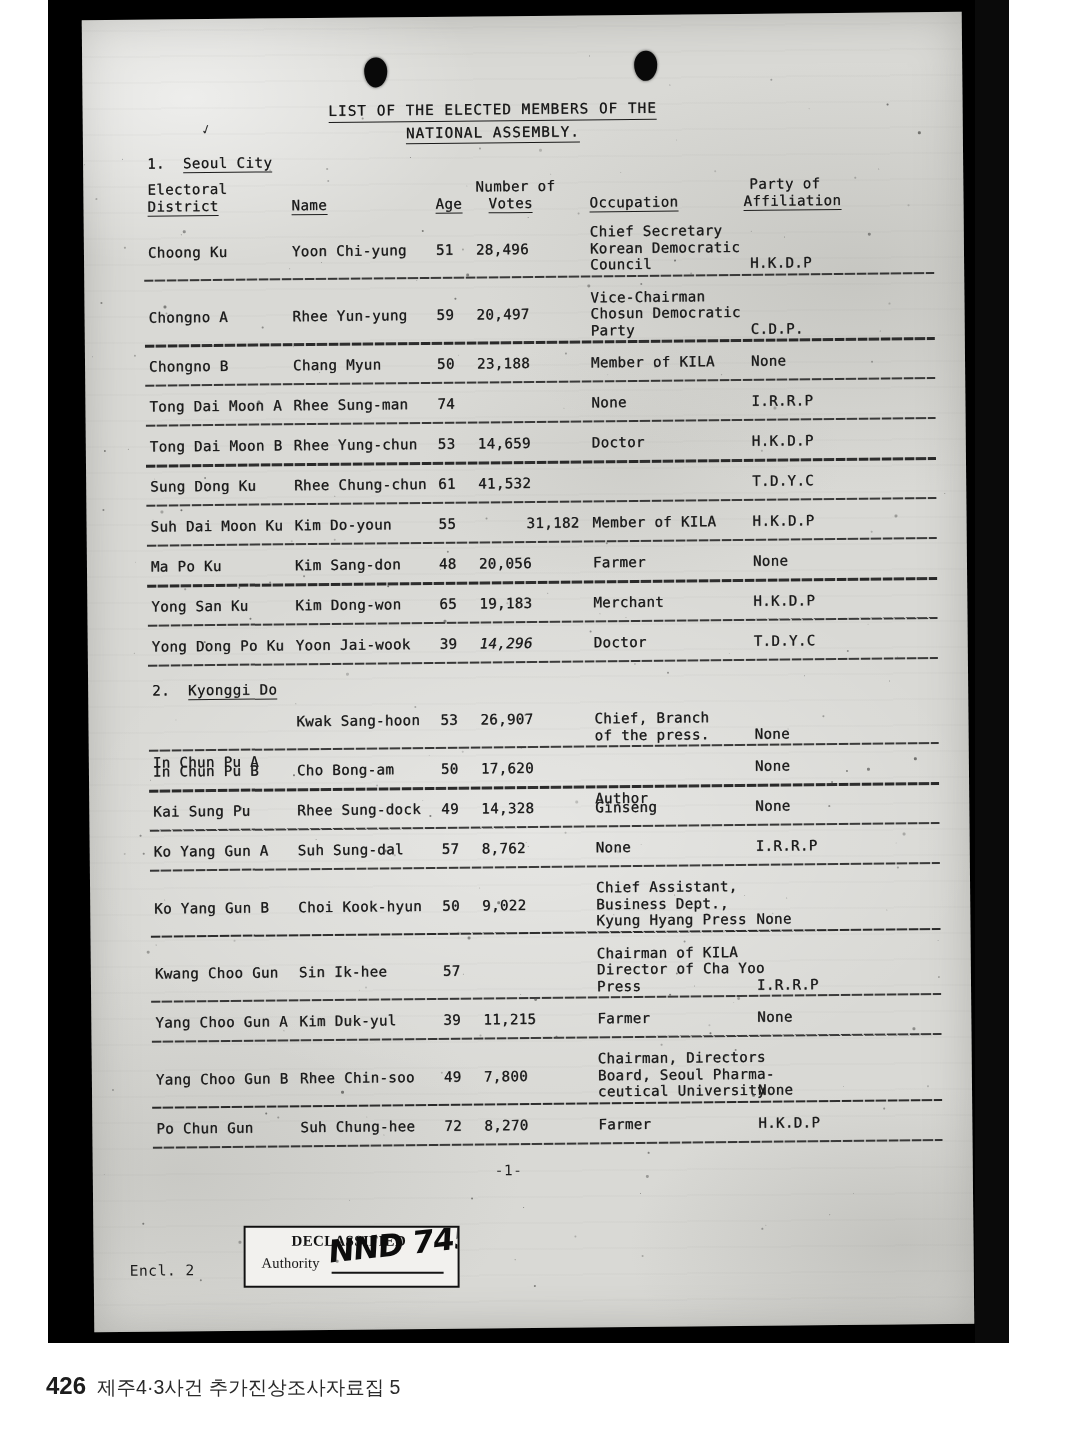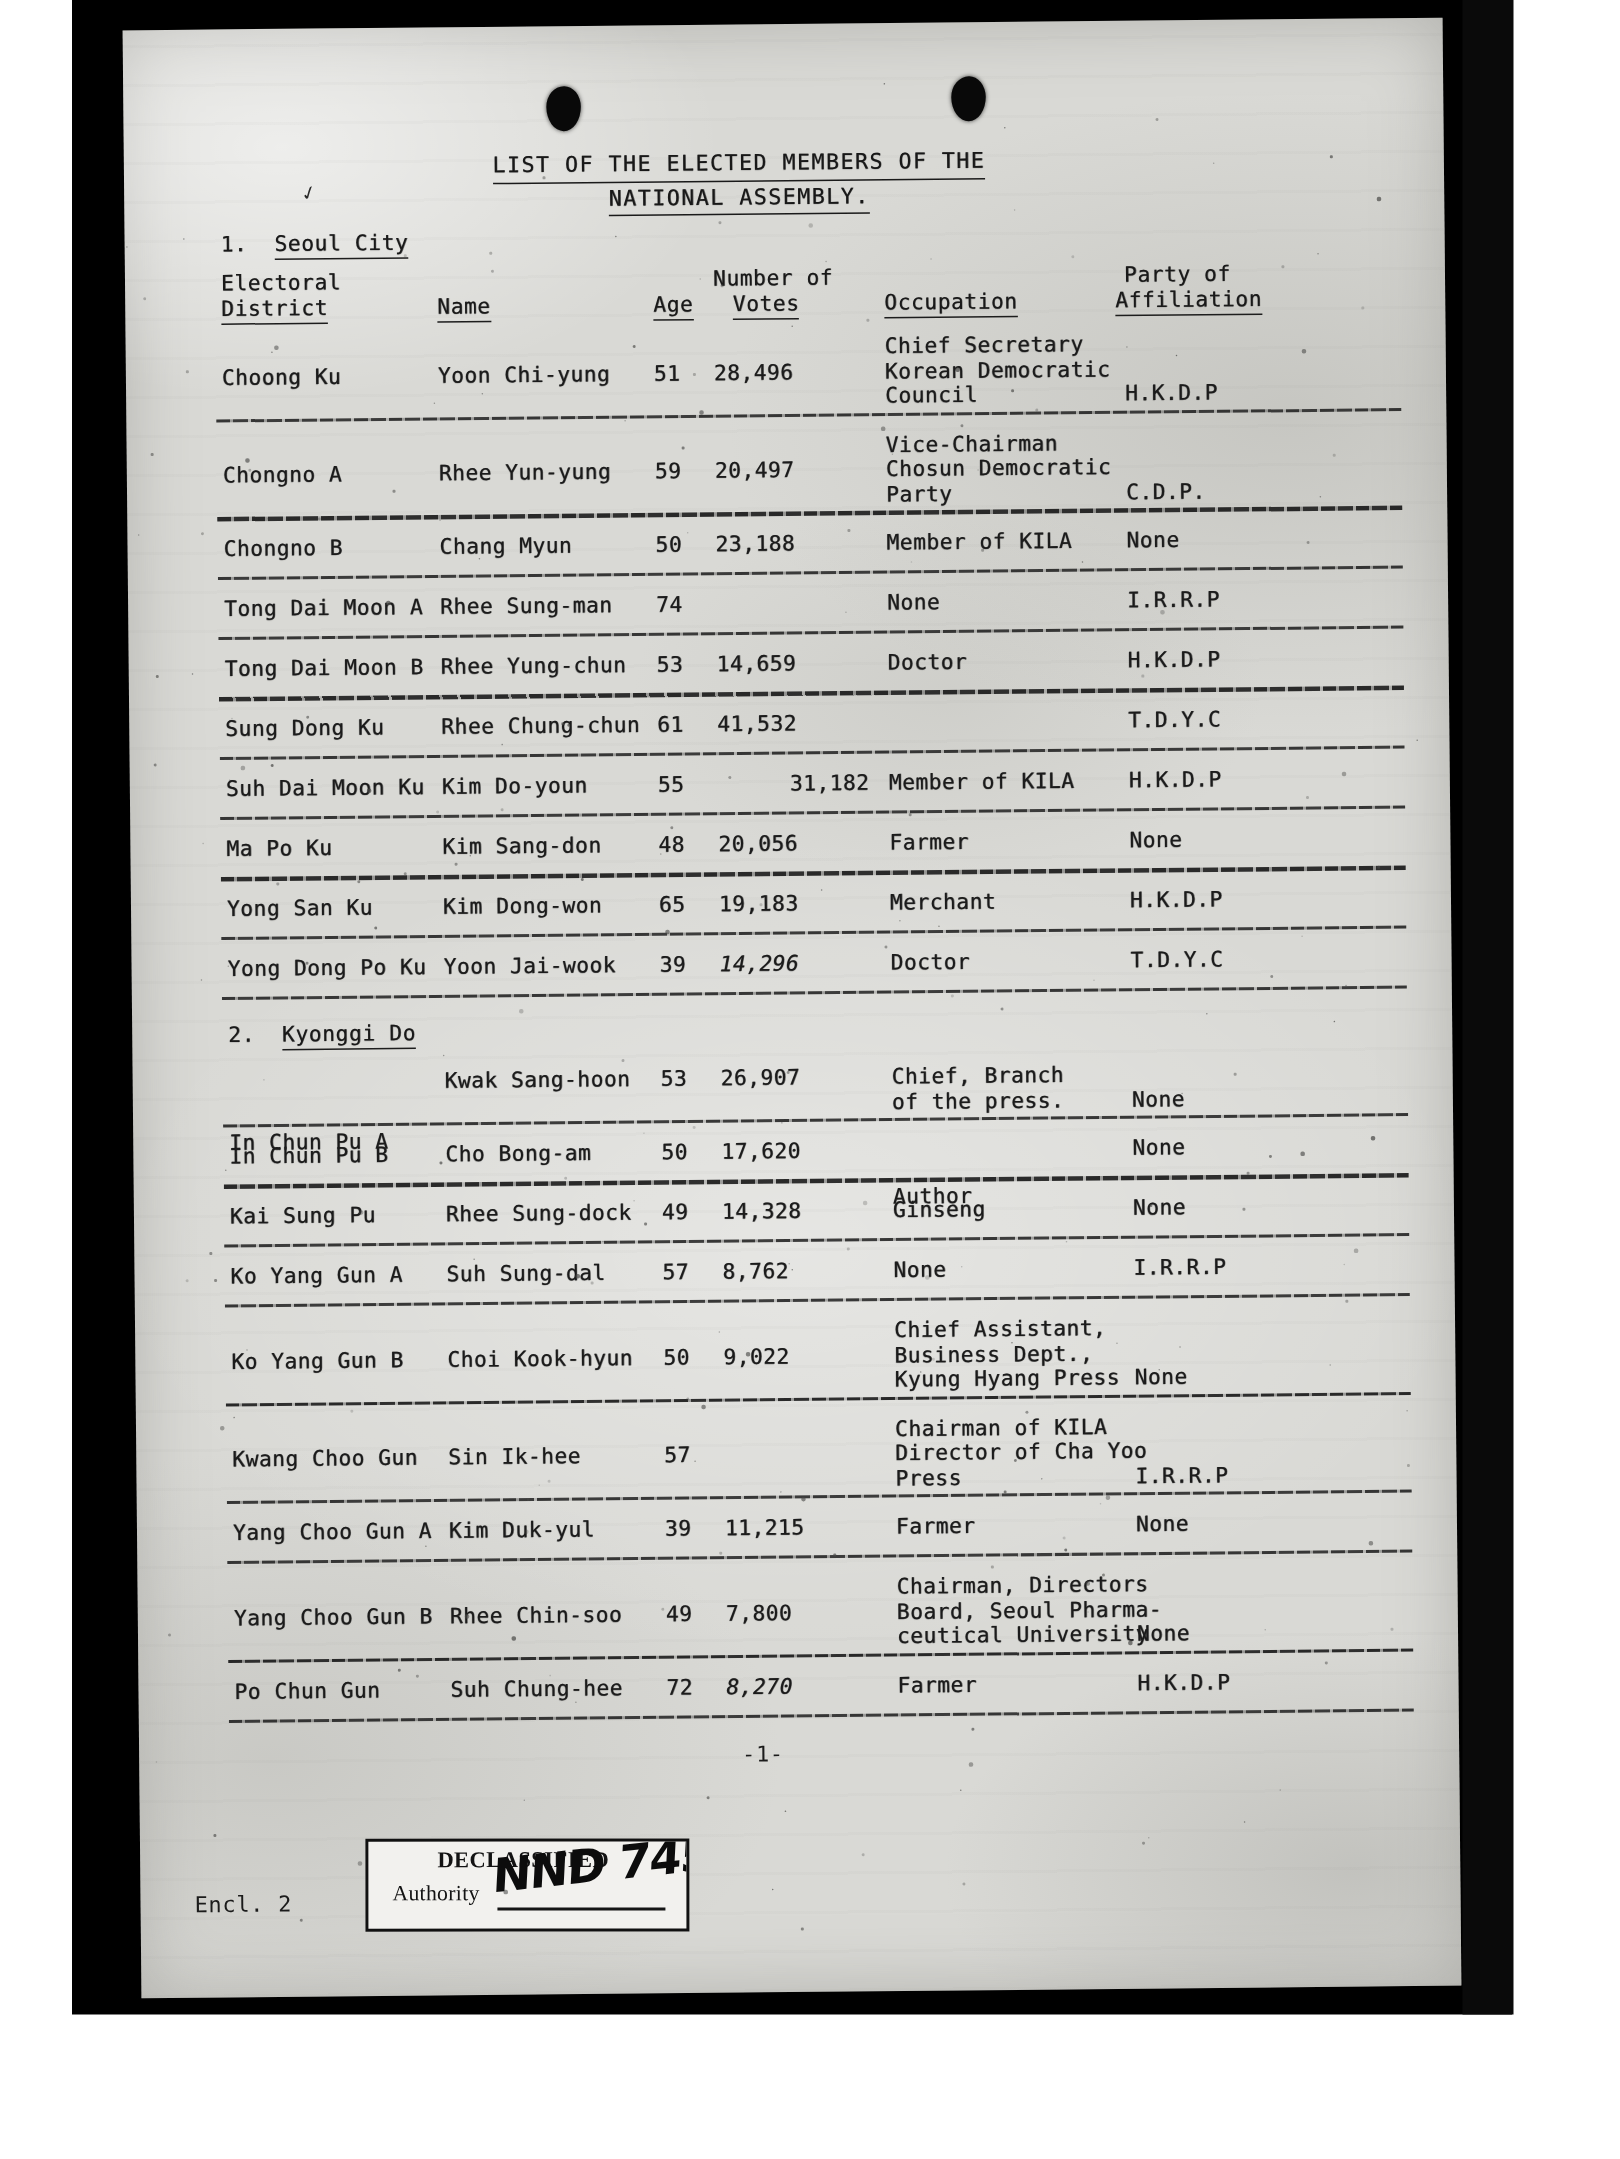--- a/index.html
+++ b/index.html
@@ -512,21 +512,21 @@
             <div class="cell col-occ" style="top: 6px;">Chairman, Directors</div>
             <div class="cell col-occ" style="top: 22.5px;">Board, Seoul Pharma-</div>
             <div class="cell col-occ" style="top: 39px;">ceutical University</div>
             <div class="cell col-party" style="top: 39px;">None</div>
           </div>
           <div class="sep thick" style="top: 1086.5px;"></div>
           <div class="row" style="top: 1094.5px;">
             <div class="cell col-dist" style="top: 6px;">Po Chun Gun</div>
             <div class="cell col-name" style="top: 6px;">Suh Chung-hee</div>
             <div class="cell col-age" style="top: 6px;">72</div>
-            <div class="cell col-vote" style="top: 6px; font-style: italic;">8,270</div>
+            <div class="cell col-vote" style="top: 6px;">8,270</div>
             <div class="cell col-occ" style="top: 6px;">Farmer</div>
             <div class="cell col-party" style="top: 6px;">H.K.D.P</div>
           </div>
           <div class="sep " style="top: 1126.5px;"></div>
         </div>
 
       <div class="page-num">-1-</div>
 
       <div class="encl">Encl. 2</div>
 
@@ -765,14 +765,18 @@
           <div class="speck" style="width: 1.2px; height: 1.2px; left: 61px; top: 760px; opacity: 0.58;"></div>
           <div class="speck" style="width: 1.1px; height: 1.1px; left: 523px; top: 899px; opacity: 0.59;"></div>
           <div class="speck" style="width: 1.8px; height: 1.8px; left: 546px; top: 648px; opacity: 0.23;"></div>
           <div class="speck" style="width: 2.3px; height: 2.3px; left: 399px; top: 501px; opacity: 0.46;"></div>
           <div class="speck" style="width: 1.3px; height: 1.3px; left: 237px; top: 244px; opacity: 0.53;"></div>
           <div class="speck" style="width: 2.6px; height: 2.6px; left: 218px; top: 1058px; opacity: 0.57;"></div>
         </div>
     </div>
   </div>
 
+  <div class="book-caption">
+    <span class="pg">426</span>
+    <span class="ttl">제주4·3사건 추가진상조사자료집 5</span>
+  </div>
 
 </div>
 
 </body></html>

